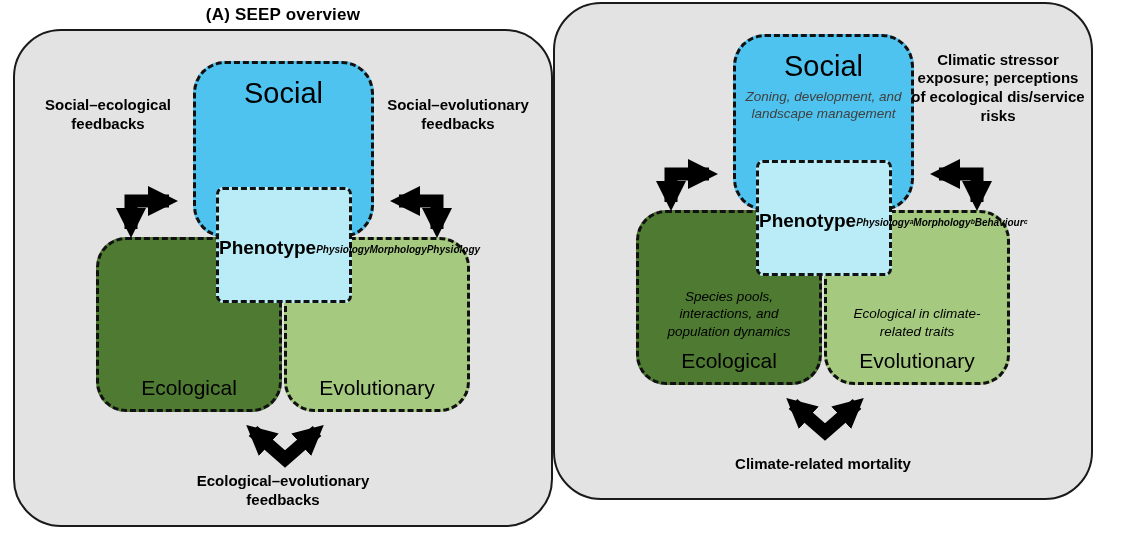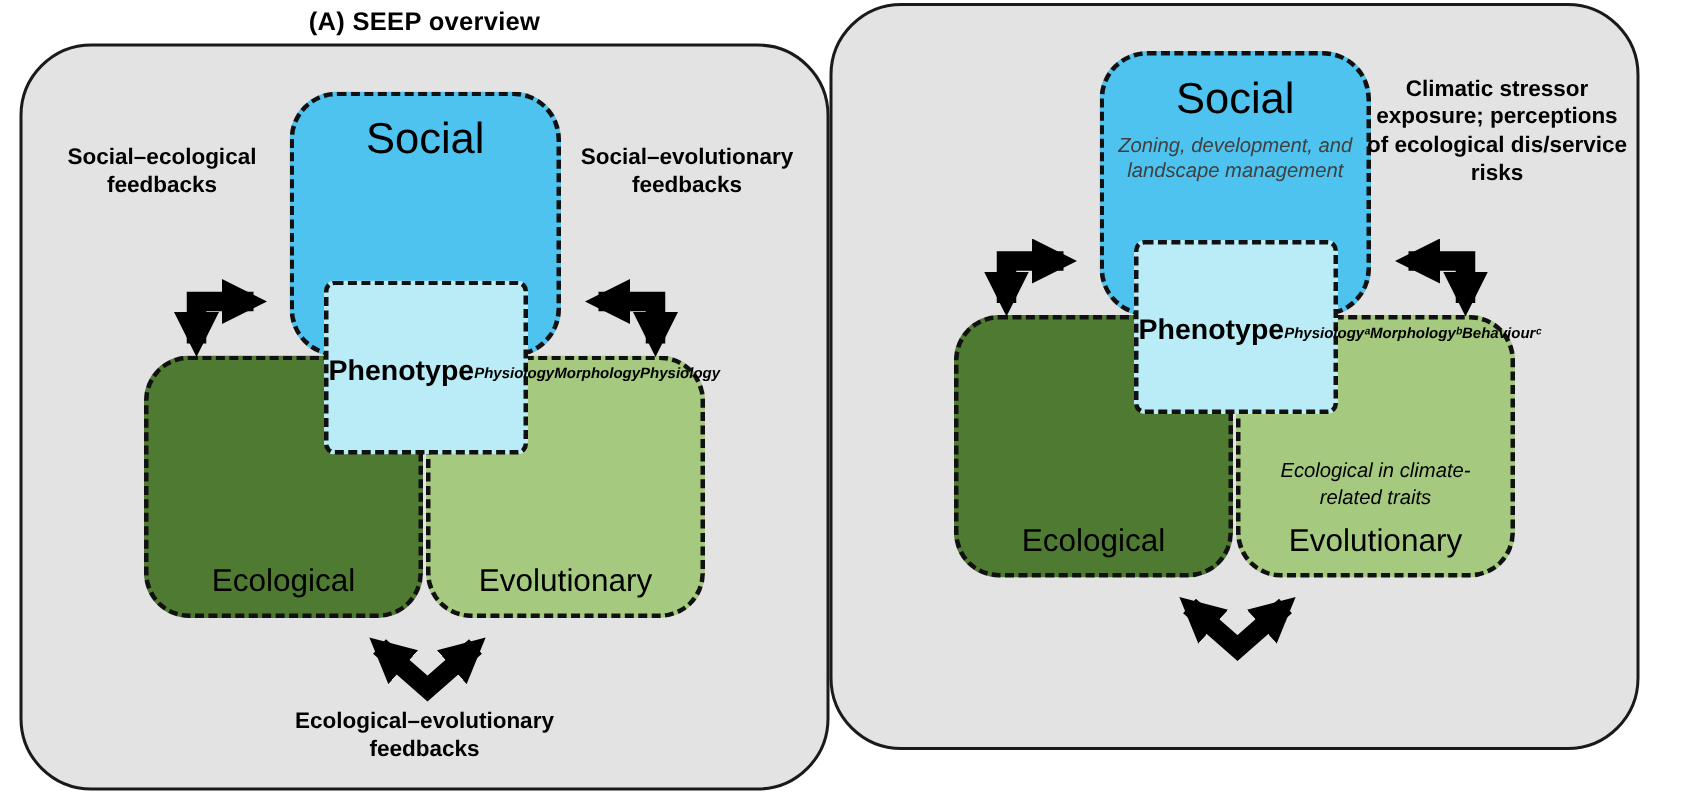--- a/index.html
+++ b/index.html
@@ -134,20 +134,21 @@
 
   <div class="panel">
     <div class="frame">
 
       <div class="box social">
         <div class="big-label">Social</div>
         <div class="box-sub">Zoning, development, and landscape management</div>
       </div>
 
       <div class="box ecological">
+        <div class="box-sub">Species pools, interactions, and population dynamics</div>
         <div class="big-label">Ecological</div>
       </div>
 
       <div class="box evolutionary">
         <div class="box-sub">Ecological in climate-related traits</div>
         <div class="big-label">Evolutionary</div>
       </div>
 
       <div class="box phenotype">
         <div class="ph-label">Phenotype</div>
@@ -161,16 +162,19 @@
       <svg class="arrow arrow-left" width="72" height="76">
         <path d="M 16,62 L 16,34 L 54,34" marker-start="url(#ah)" marker-end="url(#ah)"></path>
       </svg>
       <svg class="arrow arrow-right" width="72" height="76">
         <path d="M 54,62 L 54,34 L 16,34" marker-start="url(#ah)" marker-end="url(#ah)"></path>
       </svg>
       <svg class="arrow arrow-bottom" width="88" height="58">
         <path d="M 12,16 L 44,44 L 76,16" marker-start="url(#ah)" marker-end="url(#ah)"></path>
       </svg>
 
+      <div class="bottom-label">
+        <span>Climate-related mortality</span>
+      </div>
     </div>
   </div>
 
 </div>
 
 </body></html>

